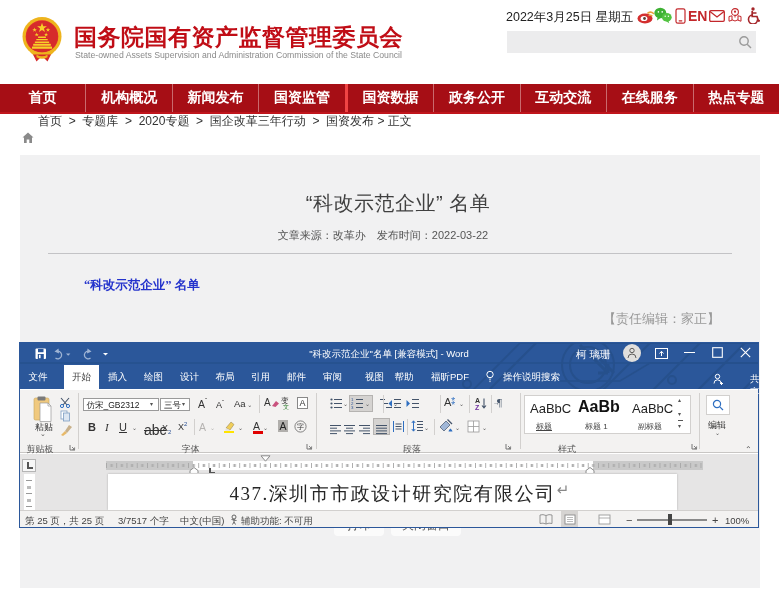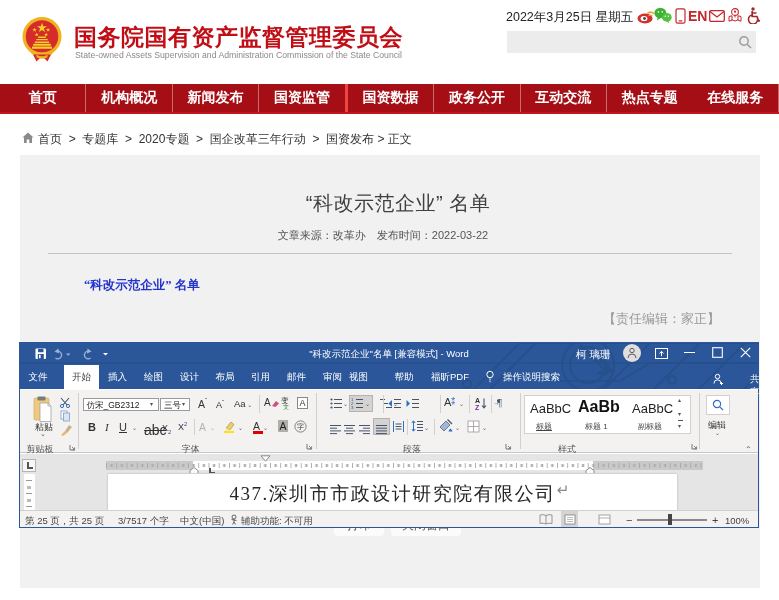--- a/index.html
+++ b/index.html
@@ -90,28 +90,28 @@
 </svg>
 
 <div class="abs" style="left:0;top:84px;width:779px;height:30px;background:#a60e15;border-bottom:2px solid #c0151c;display:flex;">
   <div style="flex:1;display:flex;align-items:center;justify-content:center;color:#fff;font-size:14px;font-weight:bold;border-right:1px solid #c96a6d;">首页</div>
   <div style="flex:1;display:flex;align-items:center;justify-content:center;color:#fff;font-size:14px;font-weight:bold;border-right:1px solid #c96a6d;">机构概况</div>
   <div style="flex:1;display:flex;align-items:center;justify-content:center;color:#fff;font-size:14px;font-weight:bold;border-right:1px solid #c96a6d;">新闻发布</div>
   <div style="flex:1;display:flex;align-items:center;justify-content:center;color:#fff;font-size:14px;font-weight:bold;border-right:3px solid #ef4444;">国资监管</div>
   <div style="flex:1;display:flex;align-items:center;justify-content:center;color:#fff;font-size:14px;font-weight:bold;border-right:1px solid #c96a6d;">国资数据</div>
   <div style="flex:1;display:flex;align-items:center;justify-content:center;color:#fff;font-size:14px;font-weight:bold;border-right:1px solid #c96a6d;">政务公开</div>
   <div style="flex:1;display:flex;align-items:center;justify-content:center;color:#fff;font-size:14px;font-weight:bold;border-right:1px solid #c96a6d;">互动交流</div>
+  <div style="flex:1;display:flex;align-items:center;justify-content:center;color:#fff;font-size:14px;font-weight:bold;border-right:1px solid #c96a6d;">在线服务</div>
   <div style="flex:1;display:flex;align-items:center;justify-content:center;color:#fff;font-size:14px;font-weight:bold;">热点专题</div>
-  <div style="flex:1;display:flex;align-items:center;justify-content:center;color:#fff;font-size:14px;font-weight:bold;border-right:1px solid #c96a6d;">在线服务</div>
 </div>
 
 <svg class="abs" style="left:22px;top:132px;" width="12" height="12" viewBox="0 0 12 12">
   <path d="M6 0.5 L11.5 5.5 L10 5.5 L10 11 L7.3 11 L7.3 7.5 L4.7 7.5 L4.7 11 L2 11 L2 5.5 L0.5 5.5 Z" fill="#8a8a8a"></path>
 </svg>
-<div class="abs" style="left:38px;top:131px;font-size:12px;color:#333;">首页&nbsp; &gt; &nbsp;专题库&nbsp; &gt; &nbsp;2020专题&nbsp; &gt; &nbsp;国企改革三年行动&nbsp; &gt; &nbsp;国资发布 &gt; 正文</div>
+<div class="abs" style="left:38px;top:113px;font-size:12px;color:#333;">首页&nbsp; &gt; &nbsp;专题库&nbsp; &gt; &nbsp;2020专题&nbsp; &gt; &nbsp;国企改革三年行动&nbsp; &gt; &nbsp;国资发布 &gt; 正文</div>
 
 <div class="abs" style="left:20px;top:155px;width:740px;height:433px;background:#f1f1f2;"></div>
 
 <div class="abs" style="left:28px;top:190px;width:740px;text-align:center;font-size:20px;color:#404040;letter-spacing:0.5px;">“科改示范企业”&nbsp;名单</div>
 <div class="abs" style="left:13px;top:228px;width:740px;text-align:center;font-size:11px;color:#555;">文章来源：改革办 发布时间：2022-03-22</div>
 <div class="abs" style="left:48px;top:253px;width:684px;height:0;border-top:1px solid #c3c3c6;"></div>
 <div class="abs" style="left:84px;top:277px;font-size:12.5px;color:#2433cc;font-family:'Liberation Serif',serif;font-weight:bold;">“科改示范企业”&nbsp;名单</div>
 <div class="abs" style="left:20px;top:310px;width:700px;text-align:right;font-size:13px;color:#999;">【责任编辑：家正】</div>
 
 <div class="abs" style="left:334px;top:521px;width:50px;height:15px;background:#fbfbfb;border-radius:4px;overflow:hidden;text-align:center;font-size:12px;color:#555;line-height:9px;">打印</div>
@@ -182,21 +182,21 @@
   <div class="abs" style="left:0;top:22px;width:627px;height:25px;font-size:9.5px;color:#fff;">
     <div class="abs" style="left:8.5px;top:6px;">文件</div>
     <div class="abs" style="left:44px;top:0px;width:35px;height:25px;background:#fff;color:#444;text-align:center;line-height:24px;">开始</div>
     <div class="abs" style="left:88px;top:6px;">插入</div>
     <div class="abs" style="left:124px;top:6px;">绘图</div>
     <div class="abs" style="left:160px;top:6px;">设计</div>
     <div class="abs" style="left:195.5px;top:6px;">布局</div>
     <div class="abs" style="left:231px;top:6px;">引用</div>
     <div class="abs" style="left:267px;top:6px;">邮件</div>
     <div class="abs" style="left:303px;top:6px;">审阅</div>
-    <div class="abs" style="left:329px;top:6px;">视图</div>
+    <div class="abs" style="left:345px;top:6px;">视图</div>
     <div class="abs" style="left:374.5px;top:6px;">帮助</div>
     <div class="abs" style="left:411px;top:6px;">福昕PDF</div>
     <svg class="abs" style="left:465px;top:5px;" width="10" height="14" viewBox="0 0 10 14">
       <circle cx="5" cy="4.5" r="3.2" fill="none" stroke="#fff" stroke-width="1"></circle>
       <path d="M3.8 7.8 L6.2 7.8 M4.2 9.8 L5.8 9.8 M4.4 11.6 L5.6 11.6" stroke="#fff" stroke-width="0.9"></path>
     </svg>
     <div class="abs" style="left:483px;top:6px;">操作说明搜索</div>
   </div>
 
   <svg class="abs" style="left:693px;top:30px;" width="11" height="12" viewBox="0 0 11 12">

